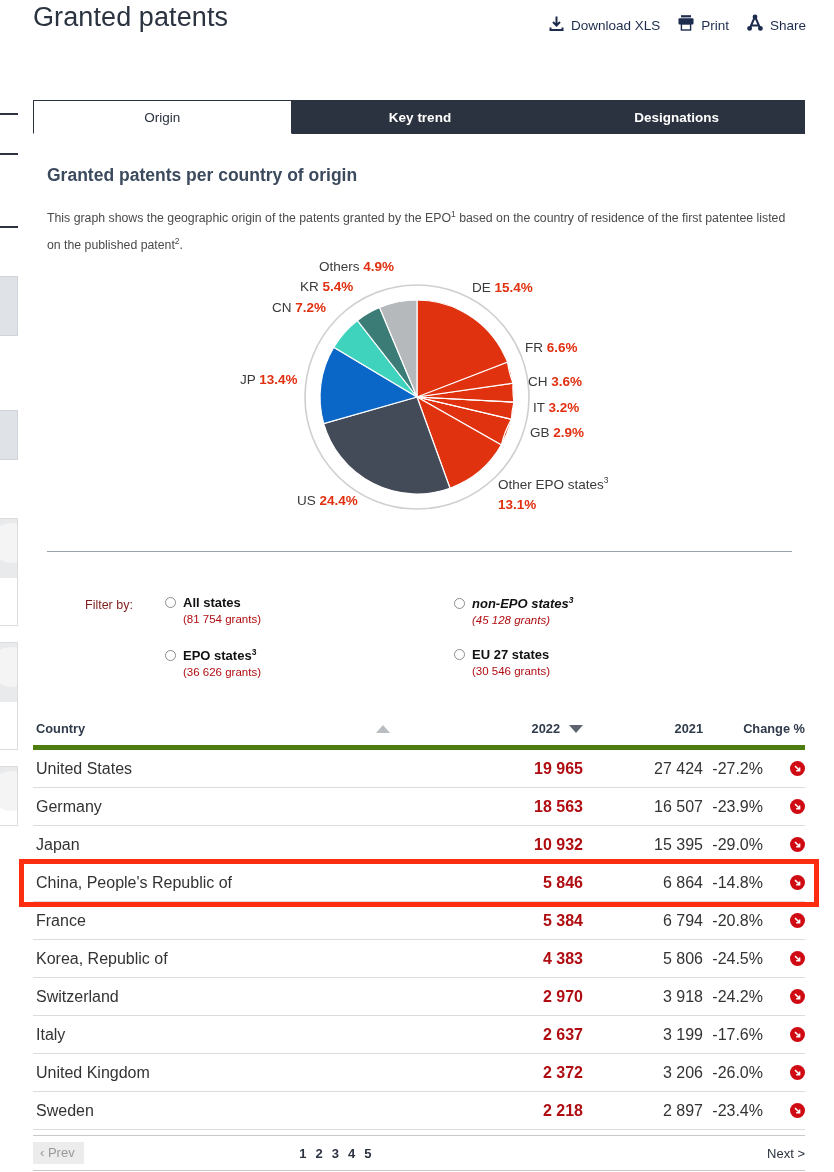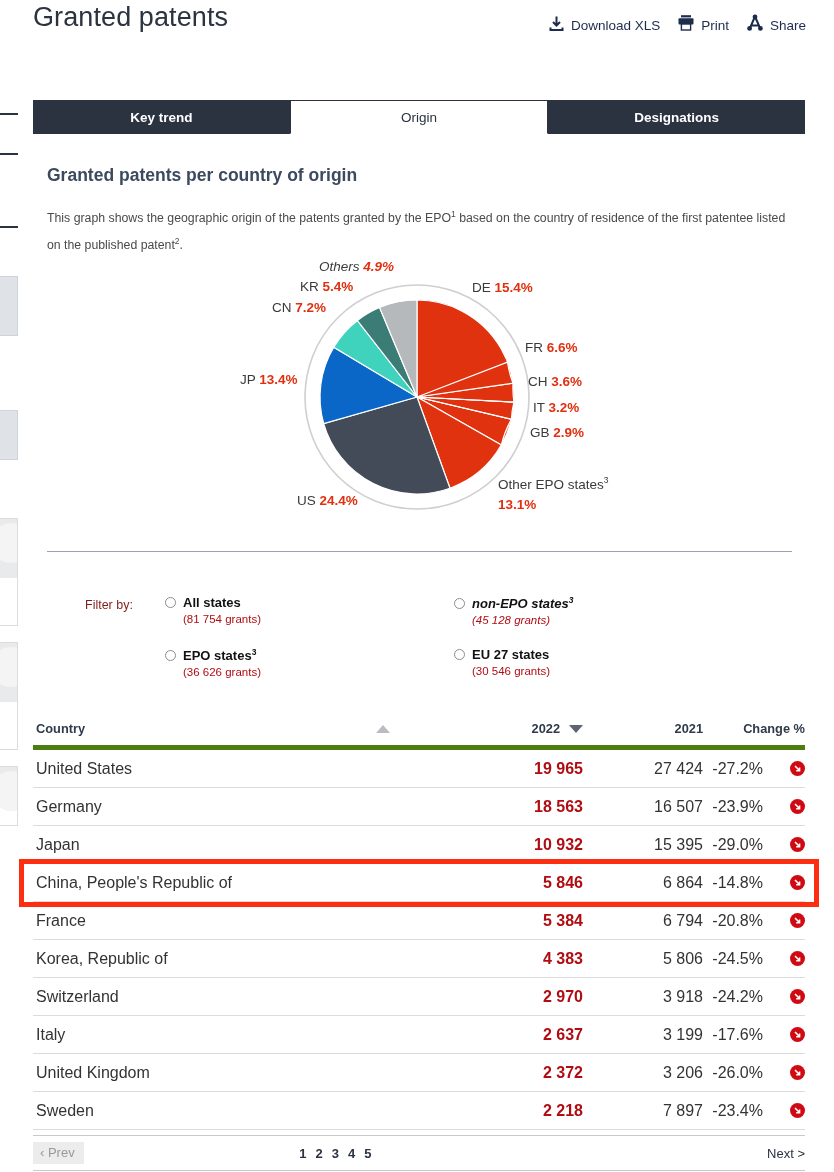--- a/index.html
+++ b/index.html
@@ -177,25 +177,25 @@
         <circle cx="9" cy="3" r="2.4" fill="#1d2c4d"></circle>
         <circle cx="3.6" cy="14.4" r="2.4" fill="#1d2c4d"></circle>
         <circle cx="14.4" cy="14.4" r="2.4" fill="#1d2c4d"></circle>
       </svg>
     </span>
     <span class="tool-label">Share</span>
   </div>
 </div>
 
 <div class="tabs">
+  <div class="tab active">
+    <span>Origin</span>
+  </div>
   <div class="tab inactive">
     <span>Key trend</span>
-  </div>
-  <div class="tab active">
-    <span>Origin</span>
   </div>
   <div class="tab inactive">
     <span>Designations</span>
   </div>
 </div>
 
 <div class="section-title">Granted patents per country of origin</div>
 <div class="section-desc">
   <span>This graph shows the geographic origin of the patents granted by the EPO</span><sup>1</sup><span> based on the country of residence of the first patentee listed on the published patent</span><sup>2</sup><span>.</span>
 </div>
@@ -267,21 +267,21 @@
     <b>13.4%</b>
   </div>
   <div class="lbl" style="left:272px; top:42px;">
     <span>CN</span>
     <b>7.2%</b>
   </div>
   <div class="lbl" style="left:300px; top:21px;">
     <span>KR</span>
     <b>5.4%</b>
   </div>
-  <div class="lbl" style="left:319px; top:1px;font-style:italic;">
+  <div class="lbl" style="left:319px; top:1px;">
     <span>Others</span>
     <b>4.9%</b>
   </div>
 </div>
 
 <div class="divider"></div>
 
 <div class="filters">
   <div class="filter-label">Filter by:</div>
 
@@ -456,21 +456,21 @@
             <svg width="9" height="9" viewBox="0 0 9 9">
               <path d="M2 2 L6.6 6.6 M6.6 3.4 L6.6 6.8 L3.2 6.8" stroke="#ffffff" stroke-width="1.5" fill="none"></path>
             </svg>
           </span>
         </div>
       </div>
       <div class="trow">
         <div class="c-country">Sweden</div>
         <div class="c-sort"></div>
         <div class="c-2022">2 218</div>
-        <div class="c-2021">7 897</div>
+        <div class="c-2021">2 897</div>
         <div class="c-chg">
           <span>-23.4%</span>
           <span class="dot-down">
             <svg width="9" height="9" viewBox="0 0 9 9">
               <path d="M2 2 L6.6 6.6 M6.6 3.4 L6.6 6.8 L3.2 6.8" stroke="#ffffff" stroke-width="1.5" fill="none"></path>
             </svg>
           </span>
         </div>
       </div>
     </div>

